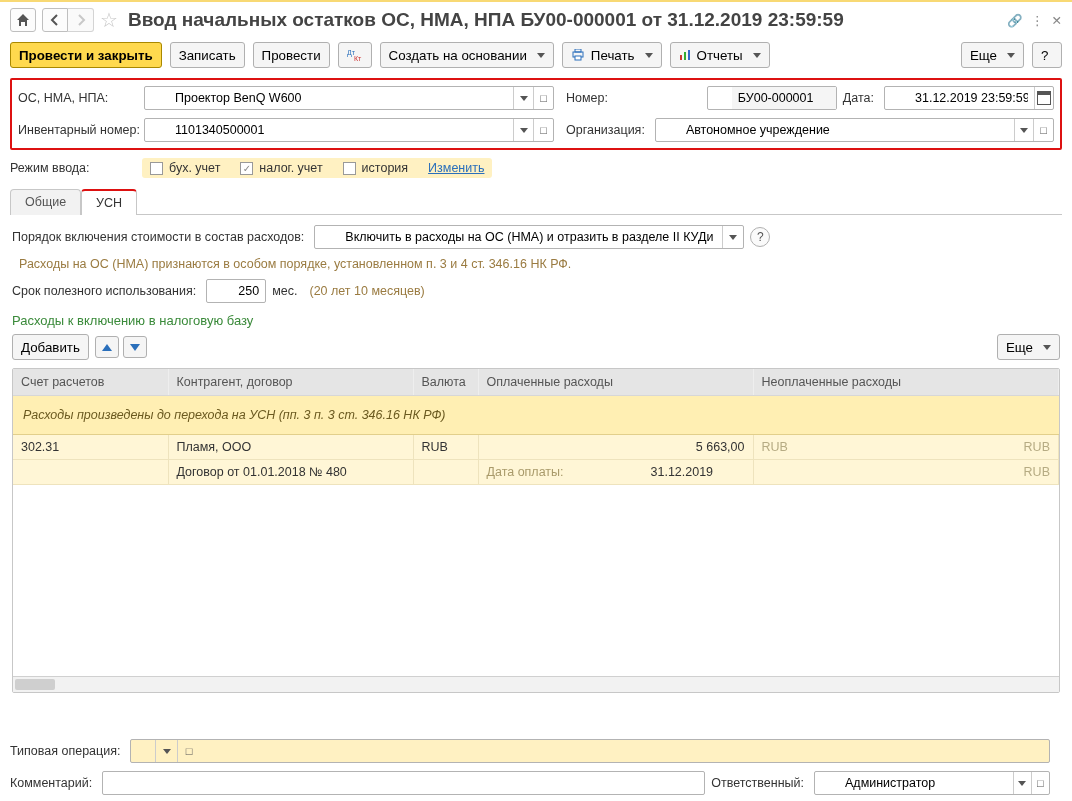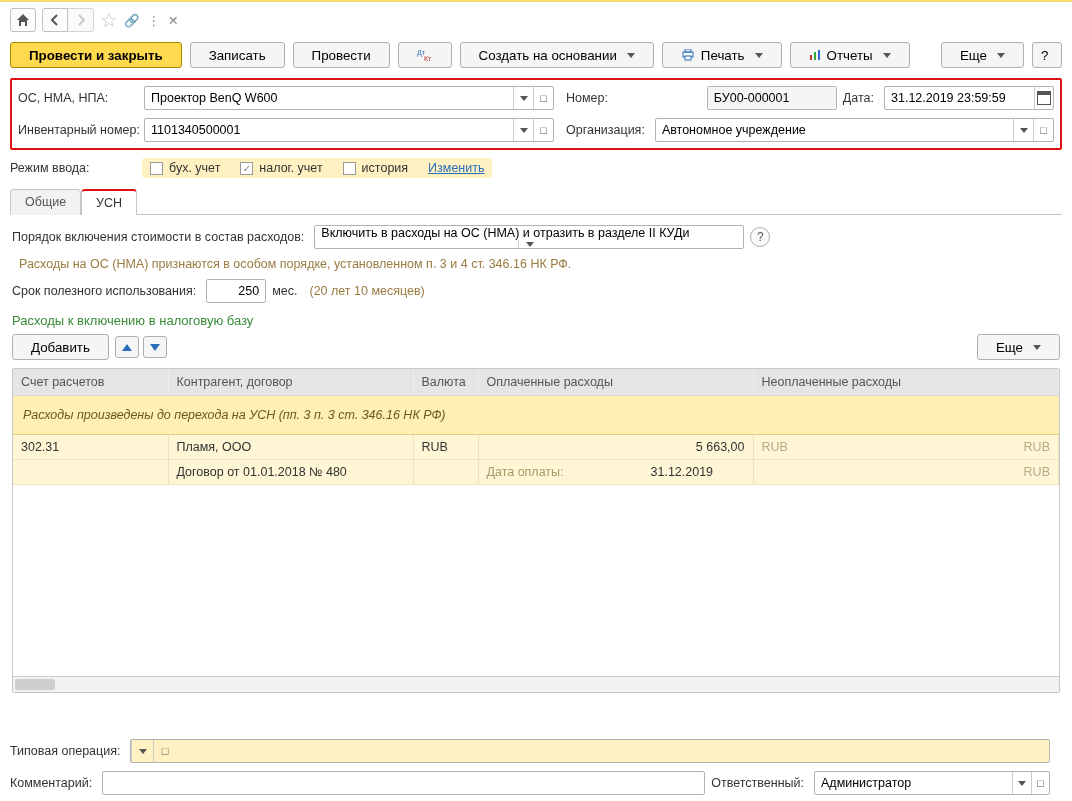--- a/index.html
+++ b/index.html
@@ -9,27 +9,27 @@
   .icon-btn { display:inline-flex; align-items:center; justify-content:center; height:24px; min-width:26px; padding:0 4px; border:1px solid #bfbfbf; border-radius:3px; background:#fcfcfc; cursor:pointer; }
   .icon-btn.disabled { color:#b5b5b5; border-color:#d4d4d4; background:#fafafa; cursor:default; }
   .icon-group { display:inline-flex; }
   .icon-group .icon-btn { border-radius:0; }
   .icon-group .icon-btn:first-child { border-top-left-radius:3px; border-bottom-left-radius:3px; }
   .icon-group .icon-btn:last-child { border-top-right-radius:3px; border-bottom-right-radius:3px; border-left:none;}
   .title { font-size:19px; font-weight:bold; color:#444; margin-left:4px; flex:1; }
   .topright { display:flex; gap:8px; align-items:center; }
   .star { color:#c7c7c7; font-size:20px; }
   .toolbar { display:flex; gap:8px; margin:10px 0 10px 0; align-items:center; }
-  .btn { height:26px; padding:0 18px; border:1px solid #b0b0b0; border-radius:3px; background:#f5f5f5; cursor:pointer; display:inline-flex; align-items:center; gap:6px; }
+  .btn { height:26px; padding:0 8px; border:1px solid #b0b0b0; border-radius:3px; background:#f5f5f5; cursor:pointer; display:inline-flex; align-items:center; gap:6px; }
   .btn.primary { background:#ffd94e; border-color:#a98800; font-weight:bold;}
   .btn.drop::after { content:""; border-left:4px solid transparent; border-right:4px solid transparent; border-top:5px solid #555; margin-left:4px;}
   .spacer { flex:1; }
   .form-row { display:flex; align-items:center; gap:6px; margin-bottom:8px; }
   .lbl { padding-right:4px; white-space:nowrap; }
-  .field { position:relative; display:inline-flex; align-items:center; border:1px solid #b3b3b3; height:24px; background:#fff; border-radius:2px; }
+  .field { position:relative; display:inline-flex; align-items:center; border:1px solid #b3b3b3; height:24px; background:#fff; border-radius:2px;padding-left:24px; }
   .field input { border:none; outline:none; height:22px; padding:0 6px; background:transparent; font:inherit; width:100%; }
   .field .f-btn { width:22px; height:22px; border-left:1px solid #ccc; display:flex; align-items:center; justify-content:center; cursor:pointer; color:#555; font-size:11px;}
   .field .caret::after{content:""; border-left:4px solid transparent;border-right:4px solid transparent;border-top:5px solid #555;}
   .field .open::after{content:"□"; font-size:11px; color:#555;}
   .field .cal::after{content:""; width:12px; height:12px; border:1px solid #555; display:block; box-shadow: inset 0 3px 0 #555;}
   .section-hl { border:2px solid #d11; padding:6px; border-radius:2px; margin-bottom:8px;}
   .checkline { display:flex; align-items:center; gap:20px; background:#fff1c2; padding:3px 8px; border-radius:3px; }
   .chk { display:inline-flex; align-items:center; gap:6px;}
   .chk .box { width:13px; height:13px; border:1px solid #999; background:#fff; display:inline-flex; align-items:center; justify-content:center; font-size:10px; color:#888;}
   .chk.checked .box::after{content:"✓";}
@@ -78,20 +78,21 @@
             <path d="M8 1 L3 6 L8 11" stroke="#555" stroke-width="2" fill="none"></path>
           </svg>
       </span>
       <span class="icon-btn disabled">
         <svg width="12" height="12" viewBox="0 0 12 12">
             <path d="M4 1 L9 6 L4 11" stroke="#c8c8c8" stroke-width="2" fill="none"></path>
           </svg>
       </span>
     </span>
     <span class="star">☆</span>
+    <span class="title">Ввод начальных остатков ОС, НМА, НПА БУ00-000001 от 31.12.2019 23:59:59</span>
     <span class="topright">
       <span style="color:#888;cursor:pointer;">🔗</span>
       <span style="color:#888;cursor:pointer;">⋮</span>
       <span style="color:#888;cursor:pointer;">✕</span>
     </span>
   </div>
 
   <div class="toolbar">
     <button class="btn primary">Провести и закрыть</button>
     <button class="btn">Записать</button>
@@ -178,21 +179,21 @@
   </div>
 
   <div class="tabs">
     <div class="tab inactive">Общие</div>
     <div class="tab active">УСН</div>
   </div>
 
   <div class="tabbody">
     <div class="form-row">
       <span class="lbl">Порядок включения стоимости в состав расходов:</span>
-      <span class="field" style="width:430px;flex-direction:column;">
+      <span class="field" style="width:430px;">
         <input value="Включить в расходы на ОС (НМА) и отразить в разделе II КУДи" style="">
         <span class="f-btn caret"></span>
       </span>
       <span class="q-btn">?</span>
     </div>
 
     <div class="hint">Расходы на ОС (НМА) признаются в особом порядке, установленном п. 3 и 4 ст. 346.16 НК РФ.</div>
 
     <div class="form-row">
       <span class="lbl">Срок полезного использования:</span>

